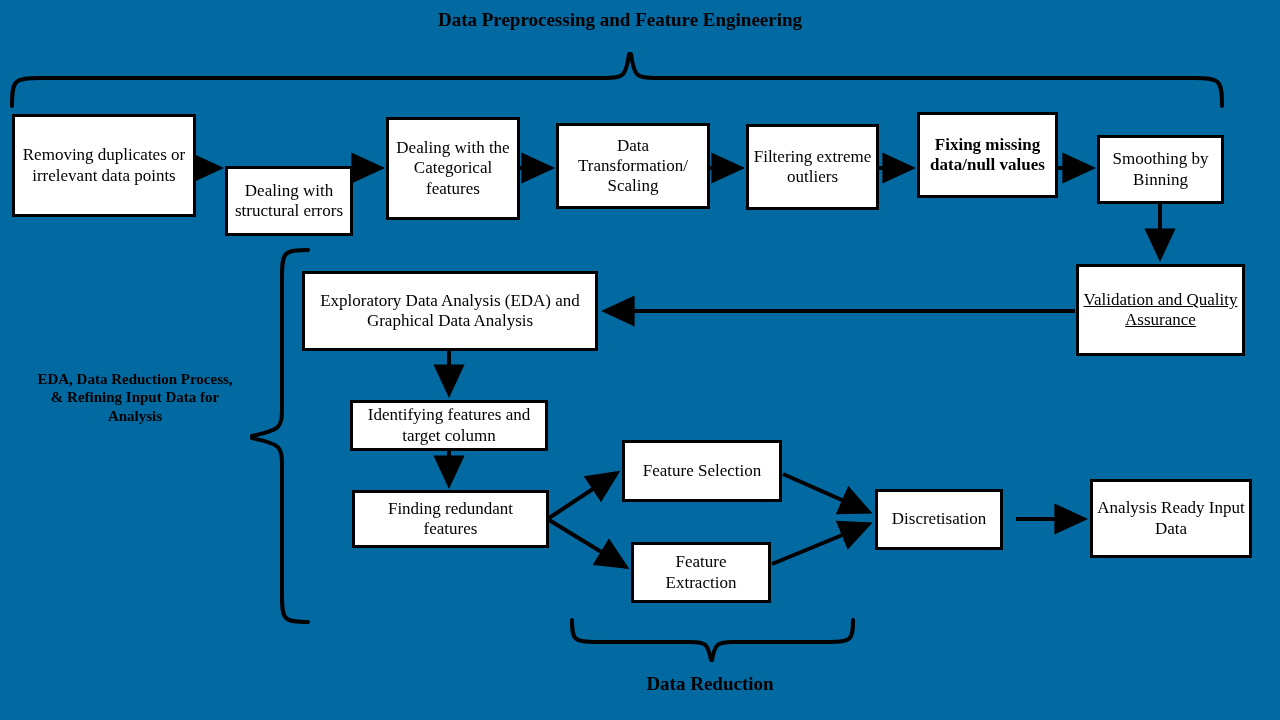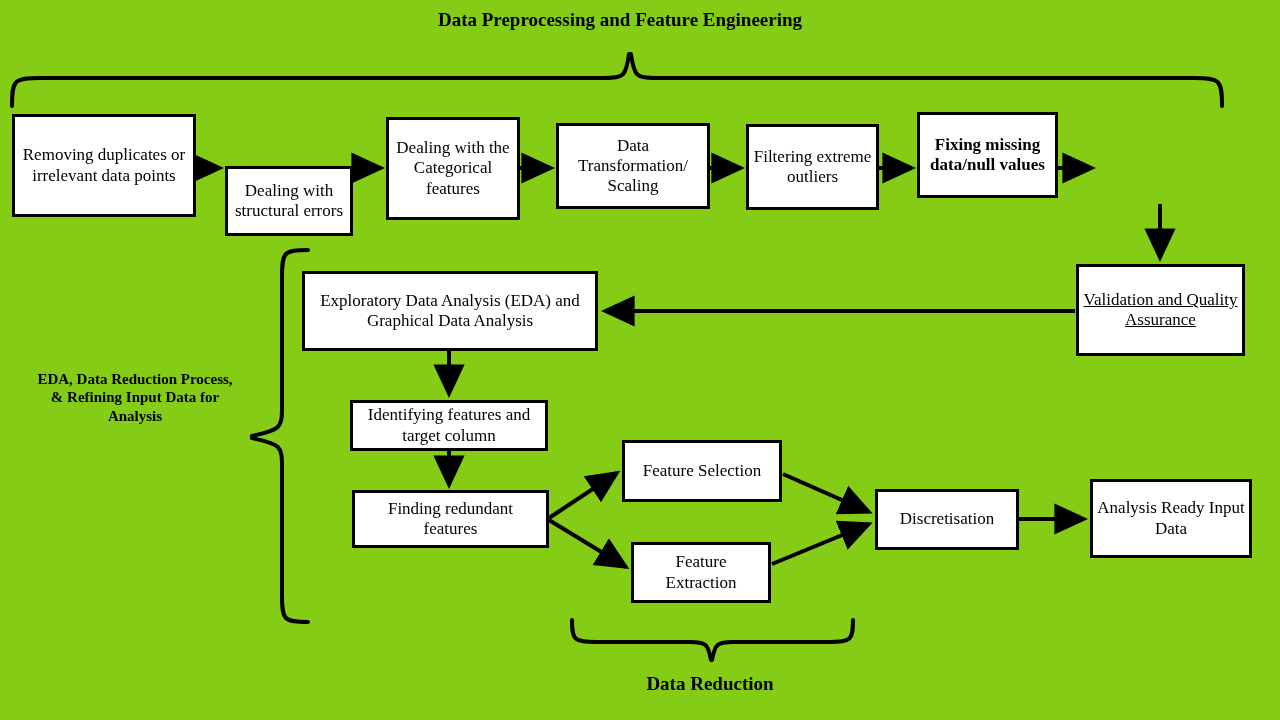--- a/index.html
+++ b/index.html
@@ -4,21 +4,21 @@
 <style>
   html, body {
     margin: 0;
     padding: 0;
     background: #ffffff;
   }
   #canvas {
     position: relative;
     width: 1280px;
     height: 720px;
-    background: #84cc16;
+    background: #0369a1;
     font-family: "Liberation Serif", "DejaVu Serif", serif;
     overflow: hidden;
   }
   svg.layer {
     position: absolute;
     left: 0;
     top: 0;
     width: 1280px;
     height: 720px;
     pointer-events: none;
@@ -148,20 +148,23 @@
   </div>
 
   <div class="node" style="left:746px; top:124px; width:133px; height:86px;">
     <span>Filtering extreme outliers</span>
   </div>
 
   <div class="node" style="left:917px; top:112px; width:141px; height:86px;font-weight:bold;">
     <span>Fixing missing data/null values</span>
   </div>
 
+  <div class="node" style="left:1097px; top:135px; width:127px; height:69px;">
+    <span>Smoothing by Binning</span>
+  </div>
 
   <div class="node" style="left:1076px; top:264px; width:169px; height:92px;text-decoration:underline;">
     <span>Validation and Quality Assurance</span>
   </div>
 
   <div class="node" style="left:302px; top:271px; width:296px; height:80px;">
     <span>Exploratory Data Analysis (EDA) and Graphical Data Analysis</span>
   </div>
 
   <div class="node" style="left:350px; top:400px; width:198px; height:51px;">
@@ -173,21 +176,21 @@
   </div>
 
   <div class="node" style="left:622px; top:440px; width:160px; height:62px;">
     <span>Feature Selection</span>
   </div>
 
   <div class="node" style="left:631px; top:542px; width:140px; height:61px;">
     <span>Feature Extraction</span>
   </div>
 
-  <div class="node" style="left:875px; top:489px; width:144px; height:61px;">
+  <div class="node" style="left:875px; top:489px; width:128px; height:61px;">
     <span>Discretisation</span>
   </div>
 
   <div class="node" style="left:1090px; top:479px; width:162px; height:79px;">
     <span>Analysis Ready Input Data</span>
   </div>
 
 </div>
 
 </body></html>

